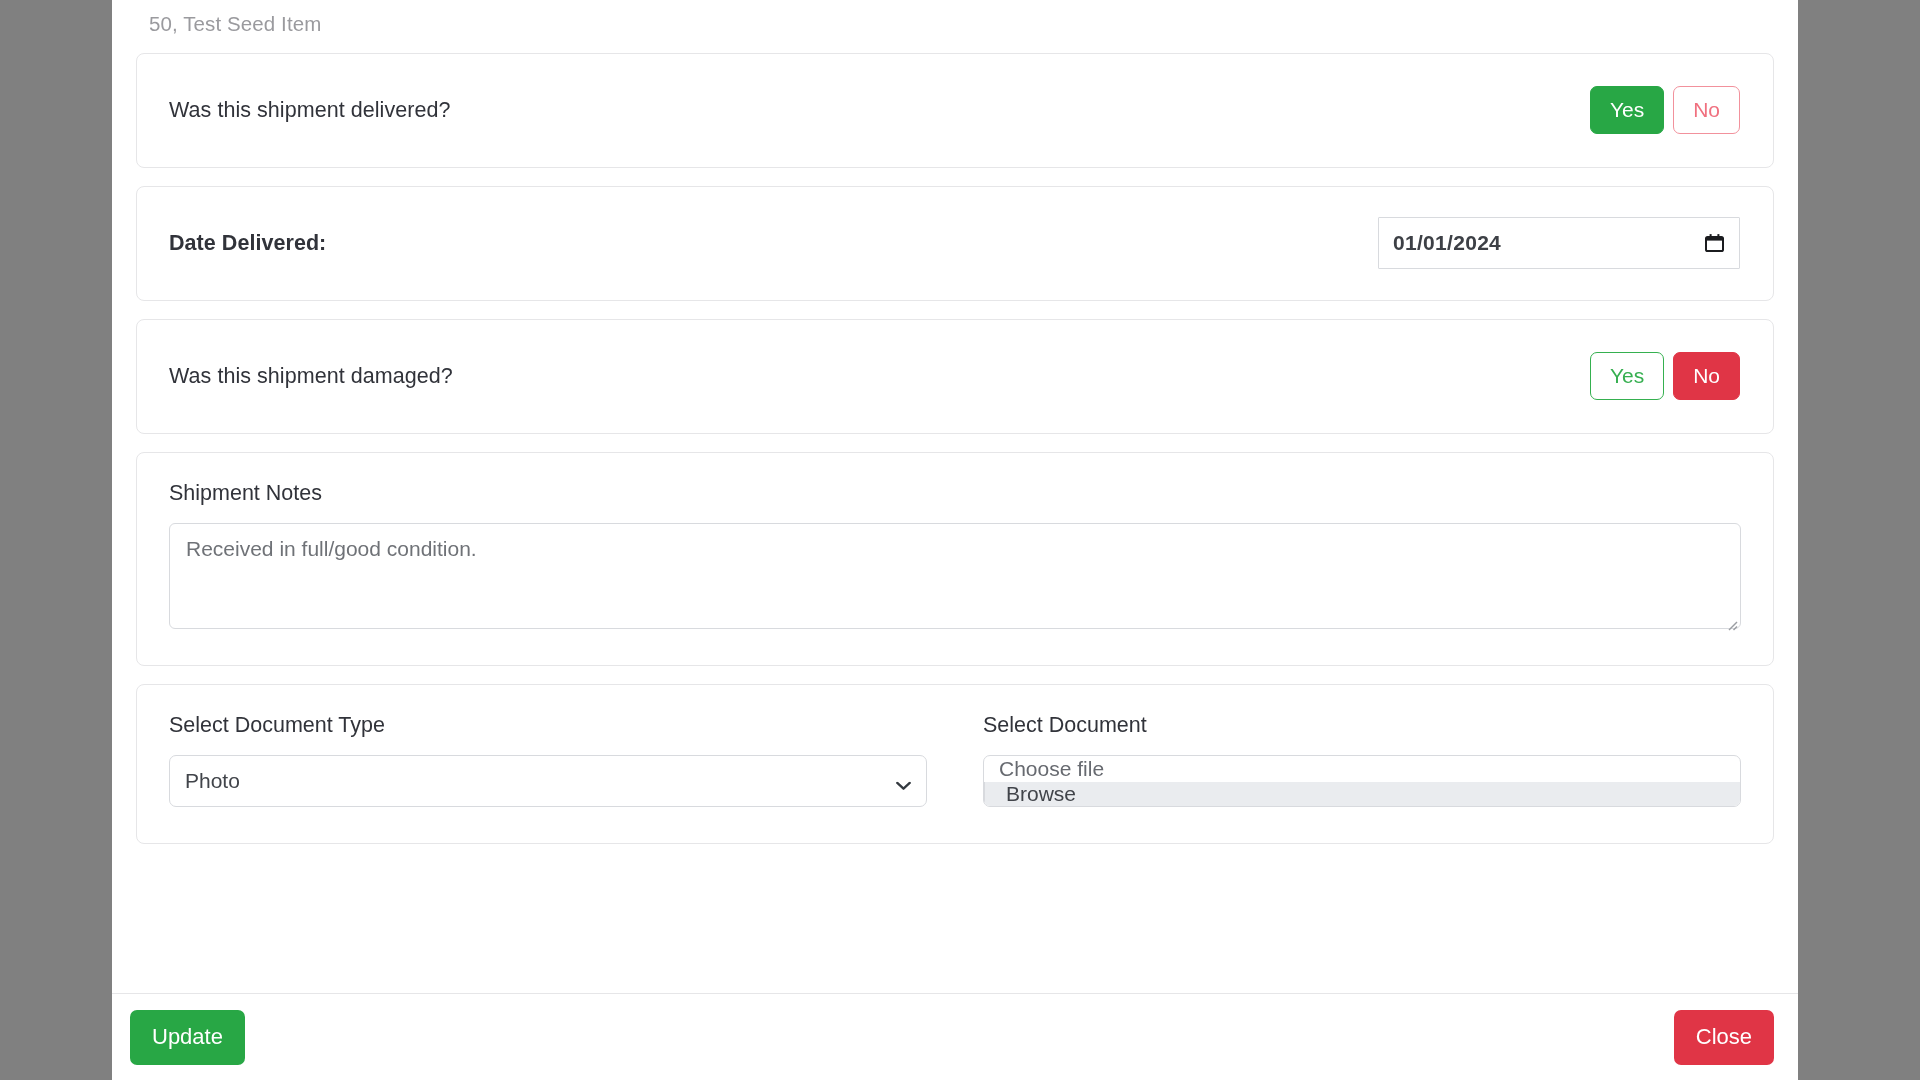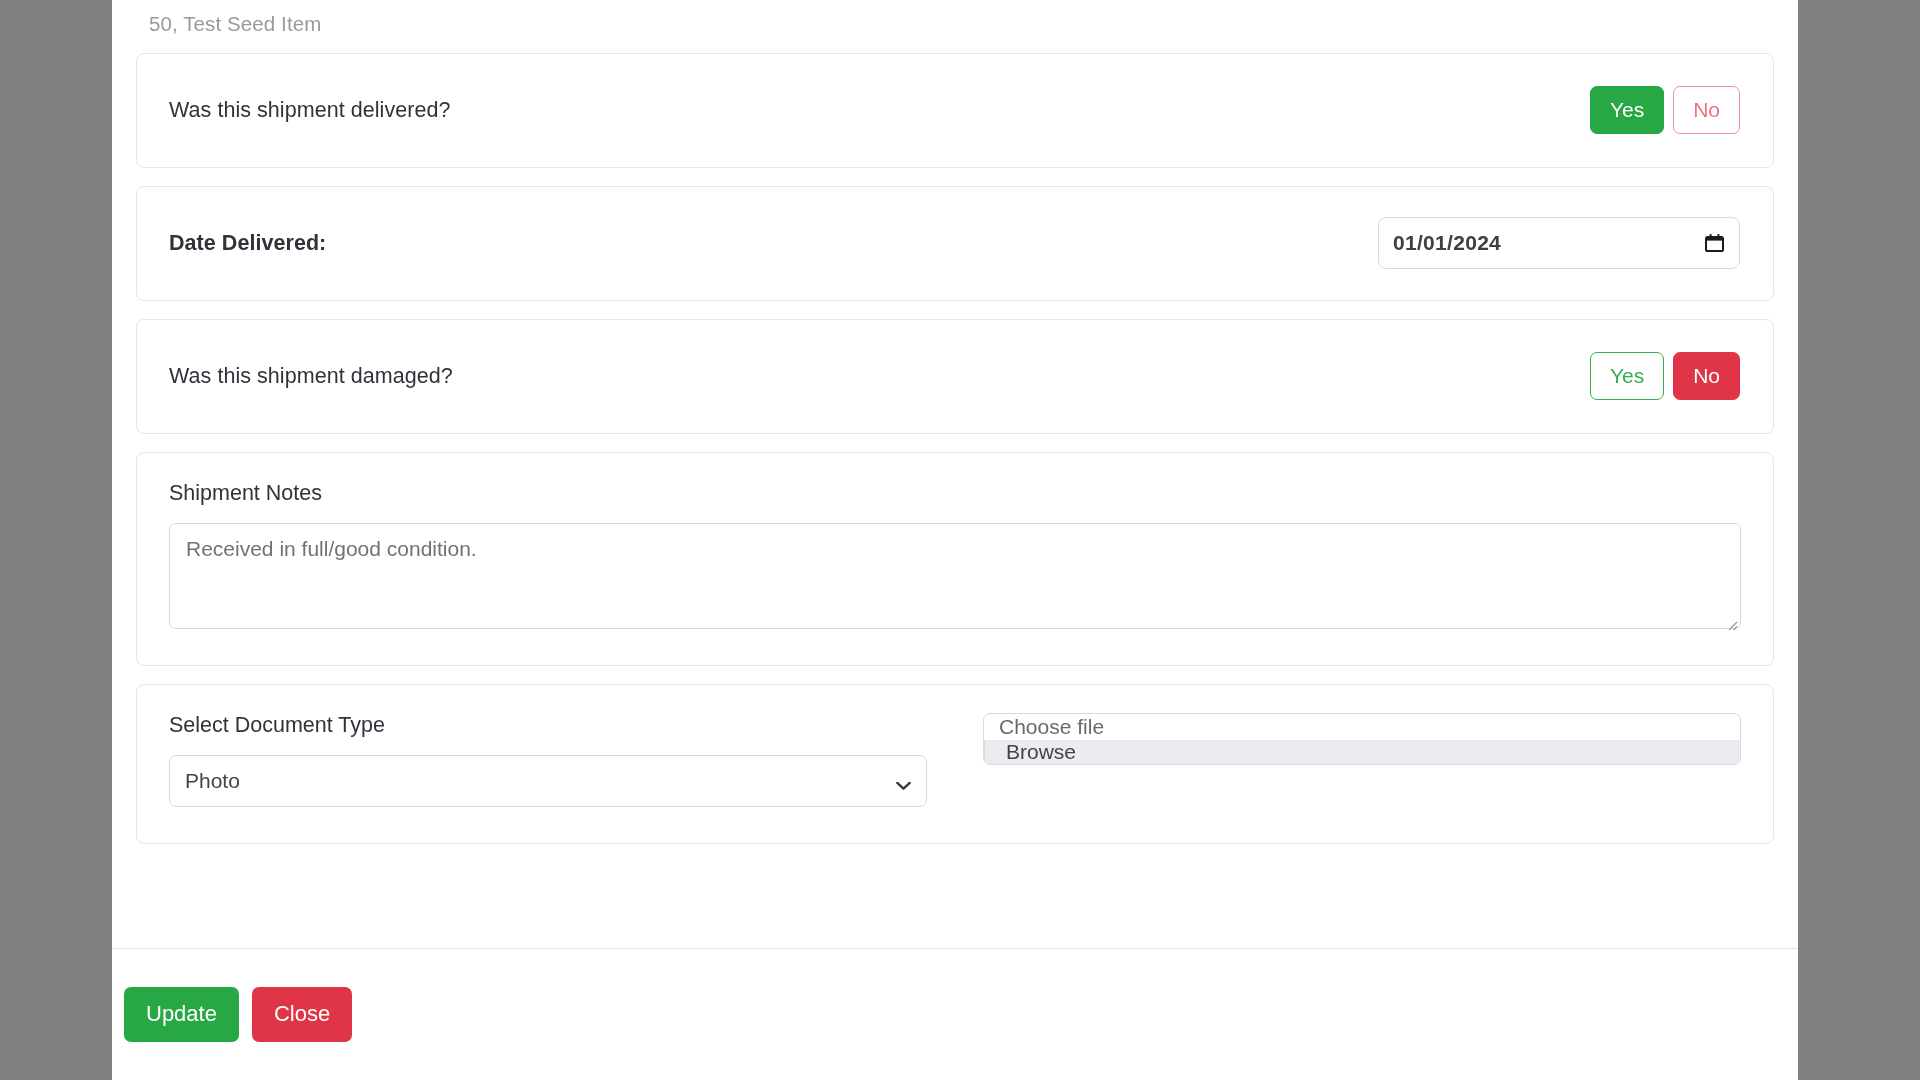--- a/index.html
+++ b/index.html
@@ -102,21 +102,21 @@
     justify-content: space-between;
     padding: 0 33px 0 32px;
     height: 113px;
     font-weight: bold;
   }
   .date-field {
     position: relative;
     width: 362px;
     height: 52px;
     border: 1px solid #d8dade;
-    border-radius: 8px;
+    border-radius: 1px;
     background: #fff;
     display: flex;
     align-items: center;
     padding: 12px 14px;
   }
   .date-value {
     font-size: 21px;
     color: #3d4046;
     letter-spacing: 0.3px;
   }
@@ -219,26 +219,26 @@
     border-left: 1px solid #d8dade;
     font-size: 21px;
     color: #41444a;
     cursor: pointer;
   }
 
   
   #modal-footer {
     flex: 0 0 auto;
     border-top: 1px solid #e6e6e8;
-    height: 132px;
-    display: flex;
-    align-items: center;
-    justify-content: flex-start;
+    height: 87px;
+    display: flex;
+    align-items: center;
+    justify-content: space-between;
     gap: 13px;
-    padding: 0 24px 0 12px;
+    padding: 0 24px 0 18px;
   }
   .footer-btn {
     font-family: "Liberation Sans", sans-serif;
     font-size: 22px;
     line-height: 1;
     color: #fff;
     border: none;
     border-radius: 7px;
     padding: 16px 22px 17px 22px;
     cursor: pointer;
@@ -314,20 +314,21 @@
           <span class="select-value">Photo</span>
           <span class="chev">
             <svg viewBox="0 0 15 9" width="15" height="9">
               <path d="M1.3 1.4 L7.5 7.2 L13.7 1.4" fill="none" stroke="#343a40" stroke-width="2.3" stroke-linecap="round" stroke-linejoin="round"></path>
             </svg>
           </span>
         </div>
       </div>
 
       <div class="doc-col">
+        <div class="doc-label">Select Document</div>
         <div class="file-box">
           <span class="file-text">Choose file</span>
           <span class="file-browse">Browse</span>
         </div>
       </div>
     </div>
 
   </div>
 
   <div id="modal-footer">

